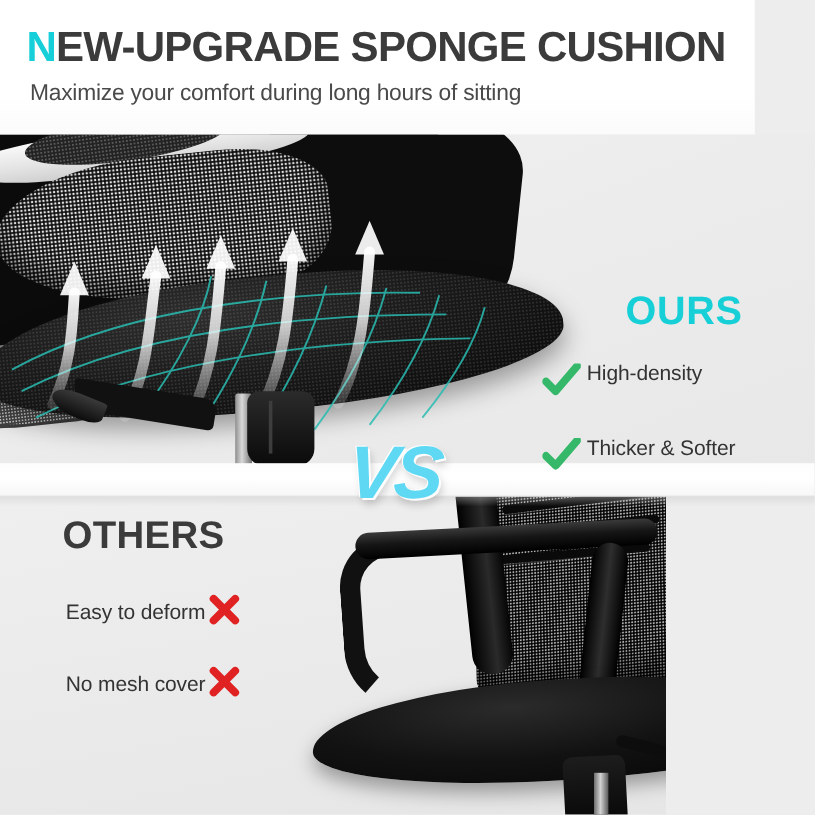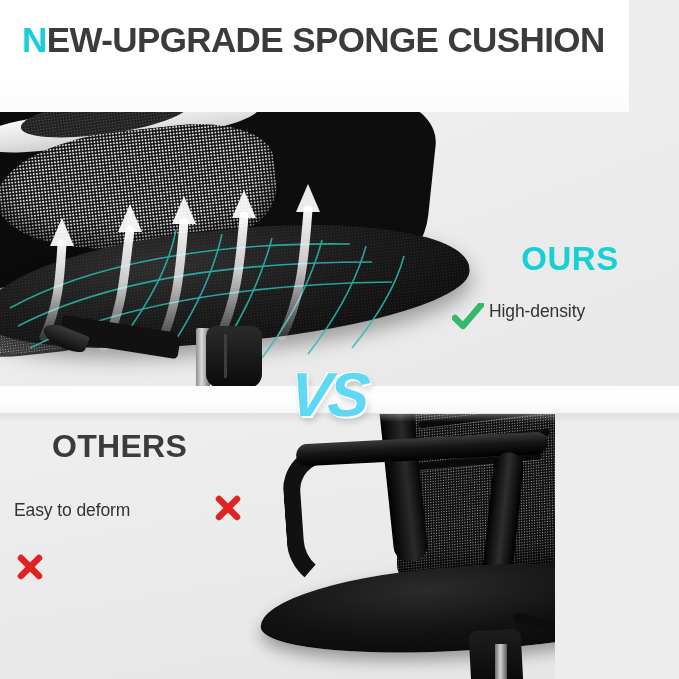--- a/index.html
+++ b/index.html
@@ -237,35 +237,36 @@
   }
 
   
   .others-col { position:absolute; left:14px; top:22px; width:250px; z-index:20; }
   .others-title {
     font-size:32px; font-weight:bold; color:#3b3b3b;
     letter-spacing:.3px; margin-left:38px; line-height:1;
   }
   .others-list { margin-top:32px; }
   .others-item {
-    display:flex; align-items:center; justify-content:space-between;
+    display:flex; align-items:center; justify-content:center;
     margin-bottom:27px; padding-right:20px;
   }
   .others-text {
     font-size:17.5px; color:#333; letter-spacing:-0.1px; white-space:nowrap;
   }
   .x-icon { width:30px; flex:0 0 30px; margin-left:2px; }
 </style>
 </head>
 <body>
 
 <div id="page">
 
   <div class="header">
     <div class="title"><span class="accent">N</span><span>EW-UPGRADE SPONGE CUSHION</span></div>
+    <div class="subtitle">Maximize your comfort during long hours of sitting</div>
   </div>
 
   <div class="panel-top">
 
     <div class="chair-top">
       <div class="back-black"></div>
       <div class="back-black2"></div>
       <div class="head-strip"></div>
       <div class="head-mesh"></div>
       <div class="lumbar-mesh"></div>
@@ -324,20 +325,28 @@
 
         <div class="ours-item">
           <span class="check-icon">
             <svg viewBox="0 0 32 28" width="32" height="28">
               <path d="M3 15 L11 23 L29 2" fill="none" stroke="#35b869" stroke-width="6.5" stroke-linecap="round" stroke-linejoin="round"></path>
             </svg>
           </span>
           <span class="ours-text">High-density</span>
         </div>
 
+        <div class="ours-item">
+          <span class="check-icon">
+            <svg viewBox="0 0 32 28" width="32" height="28">
+              <path d="M3 15 L11 23 L29 2" fill="none" stroke="#35b869" stroke-width="6.5" stroke-linecap="round" stroke-linejoin="round"></path>
+            </svg>
+          </span>
+          <span class="ours-text">Thicker &amp; Softer</span>
+        </div>
 
       </div>
     </div>
   </div>
 
   <div class="divider-band"></div>
   <div class="vs">VS</div>
 
   <div class="panel-bottom">
 
@@ -368,20 +377,21 @@
               <g stroke="#e02222" stroke-width="6.5" stroke-linecap="round">
                 <line x1="5" y1="5" x2="23" y2="23"></line>
                 <line x1="23" y1="5" x2="5" y2="23"></line>
               </g>
             </svg>
           </span>
         </div>
 
 
         <div class="others-item">
+          <span class="others-text">No mesh cover</span>
           <span class="x-icon">
             <svg viewBox="0 0 28 28" width="28" height="28">
               <g stroke="#e02222" stroke-width="6.5" stroke-linecap="round">
                 <line x1="5" y1="5" x2="23" y2="23"></line>
                 <line x1="23" y1="5" x2="5" y2="23"></line>
               </g>
             </svg>
           </span>
         </div>
 

